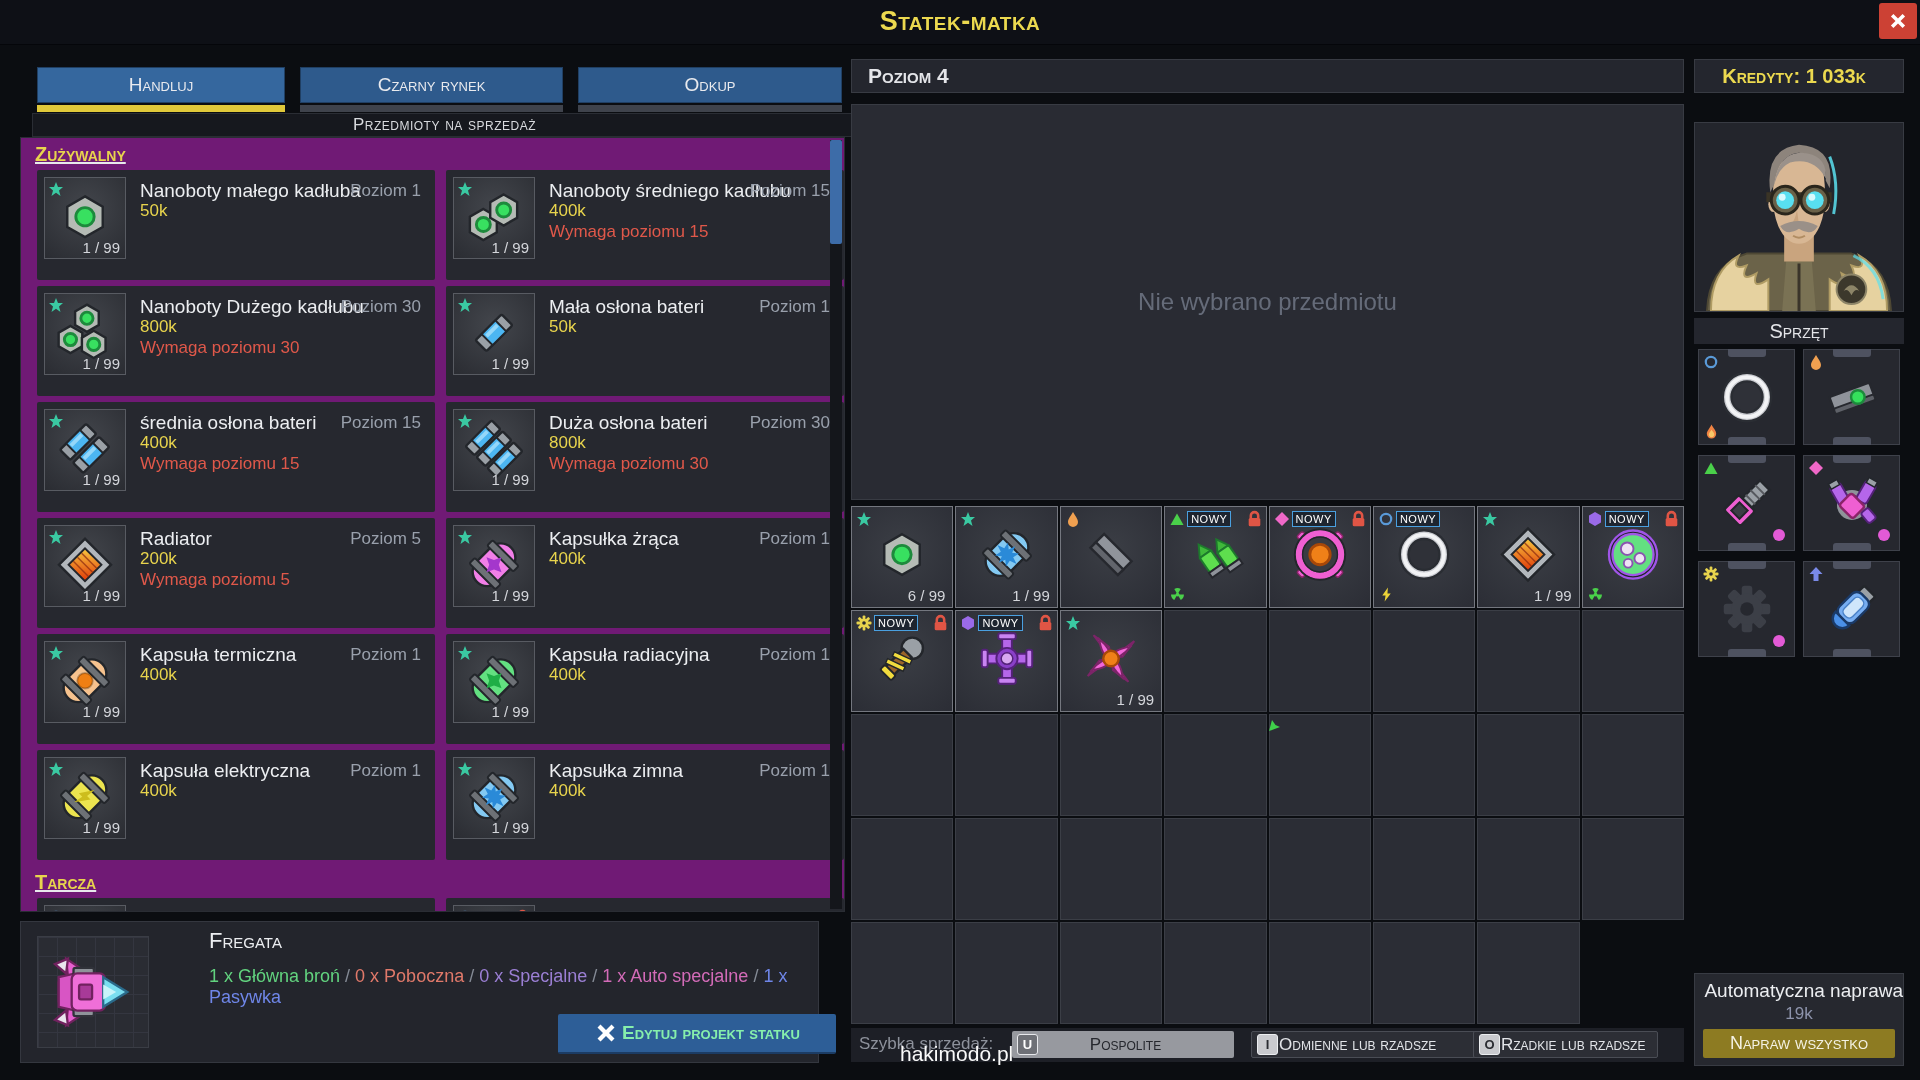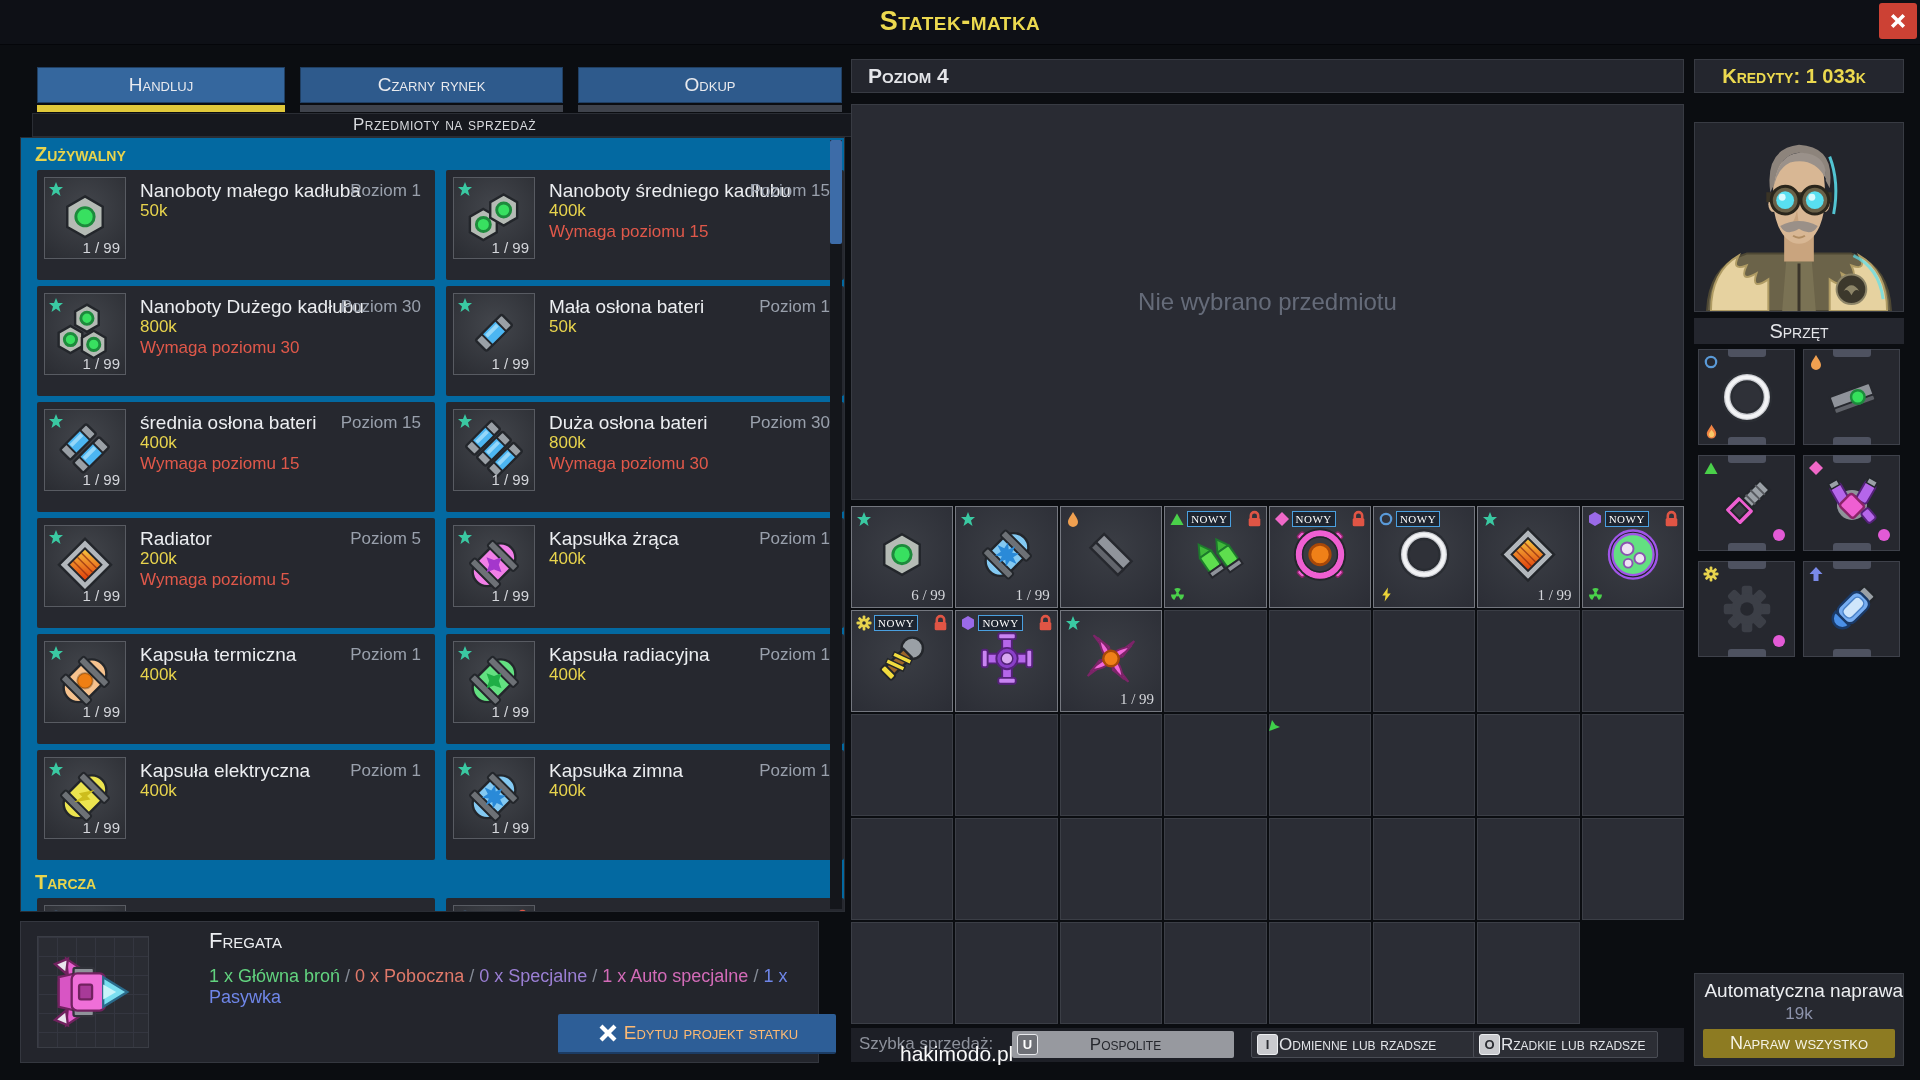--- a/index.html
+++ b/index.html
@@ -22,22 +22,22 @@
   .tab .btn{height:34px;background:#2e5a8c;border:1px solid #203f63;display:flex;align-items:center;
             justify-content:center;font-size:19px;color:#e9eaee;}
   .tab.active .btn{background:#35679e;}
   .tab .bar{height:7px;margin-top:2px;background:#3f434c;}
   .tab.active .bar{background:#e0c83a;}
 
   
   #shop-header{position:absolute;left:20px;top:113px;width:825px;height:24px;background:#16181e;
                border:1px solid #2a2d34;box-sizing:border-box;text-align:center;line-height:22px;
                font-size:17px;color:#d8dade;letter-spacing:.5px;margin-left:12px;}
-  #shop-list{position:absolute;left:20px;top:137px;width:825px;height:775px;background:#0369a1;
-             border:1px solid #2a2d34;box-sizing:border-box;overflow:hidden;}
+  #shop-list{position:absolute;left:20px;top:137px;width:825px;height:775px;background:#701a75;
+             border:1px solid #2a2d34;box-sizing:border-box;overflow:hidden;text-decoration:underline;}
   .section-title{height:32px;line-height:32px;padding-left:14px;color:#e8d44d;font-size:20px;font-weight:bold;}
   .items{padding:0 0 6px 16px;display:grid;grid-template-columns:398px 398px;gap:6px 11px;}
   .card{position:relative;height:110px;background:#26282f;border-radius:2px;cursor:pointer;}
   .iconbox{position:absolute;left:7px;top:7px;width:82px;height:82px;box-sizing:border-box;
            background:radial-gradient(circle at 50% 38%,#43464c,#2a2c32);border:1px solid #585b62;}
   .iconbox .main-icon{position:absolute;left:50%;top:50%;transform:translate(-50%,-52%);width:62px;height:62px;}
   .mark{position:absolute;left:3px;top:3px;width:16px;height:16px;}
   .count{position:absolute;right:5px;bottom:2px;font-size:15px;color:#d4d6db;}
   .lockb{position:absolute;right:3px;top:3px;width:17px;height:19px;}
   .t-name{position:absolute;left:103px;top:10px;font-size:19px;color:#eceef1;}
@@ -56,32 +56,32 @@
                                  linear-gradient(90deg,#343640 1px,transparent 1px);
                 background-size:19px 19px;}
   #ship-preview svg{position:absolute;left:4px;top:5px;width:102px;height:100px;}
   #ship-name{position:absolute;left:188px;top:6px;font-size:22px;color:#eceef1;}
   #loadout{position:absolute;left:188px;top:44px;font-size:18px;}
   #loadout .sep{color:#858b96;}
   #edit-btn{position:absolute;left:537px;top:92px;width:278px;height:38px;background:#2d5e97;
             border-radius:2px;border-bottom:2px solid #1c3c64;display:flex;align-items:center;
             justify-content:center;gap:4px;cursor:pointer;}
   #edit-btn svg{width:24px;height:24px;}
-  #edit-btn span{font-size:19px;color:#fdba74;}
+  #edit-btn span{font-size:19px;color:#86efac;font-weight:bold;}
 
   
   #center-header{position:absolute;left:851px;top:59px;width:833px;height:34px;background:#24262e;
                  border:1px solid #383b43;box-sizing:border-box;line-height:32px;padding-left:16px;
                  font-size:21px;font-weight:600;color:#e4e5e9;}
   #detail{position:absolute;left:851px;top:104px;width:833px;height:396px;background:#292b33;
           border:1px solid #383b43;box-sizing:border-box;display:flex;align-items:center;justify-content:center;}
   #empty-msg{font-size:24px;color:#656b79;}
   #inv{position:absolute;left:851px;top:506px;width:833px;display:grid;
        grid-template-columns:repeat(8,1fr);grid-auto-rows:102px;gap:2px;}
-  .cell{position:relative;background:#2b2d35;border:1px solid #3b3e46;box-sizing:border-box;cursor:pointer;font-family:Liberation Serif, serif;}
+  .cell{position:relative;background:#2b2d35;border:1px solid #3b3e46;box-sizing:border-box;cursor:pointer;}
   .cell.filled{background:radial-gradient(circle at 50% 42%,#3b3e45,#2b2d35);border-color:#74777f;}
   .cell .main-icon{position:absolute;left:50%;top:50%;transform:translate(-50%,-54%);width:62px;height:62px;}
   .cell .mark{left:4px;top:4px;}
   .cell .count{right:7px;bottom:3px;}
   .cell .sub{position:absolute;left:5px;bottom:5px;width:15px;height:15px;}
   .nowy{position:absolute;left:22px;top:4px;height:14px;line-height:14px;padding:0 3px;
         border:1px solid #4aa0e0;background:rgba(15,25,38,.6);color:#fff;font-size:11px;letter-spacing:.5px;}
   #sparkle{position:absolute;left:1268px;top:719px;width:13px;height:13px;}
 
   

